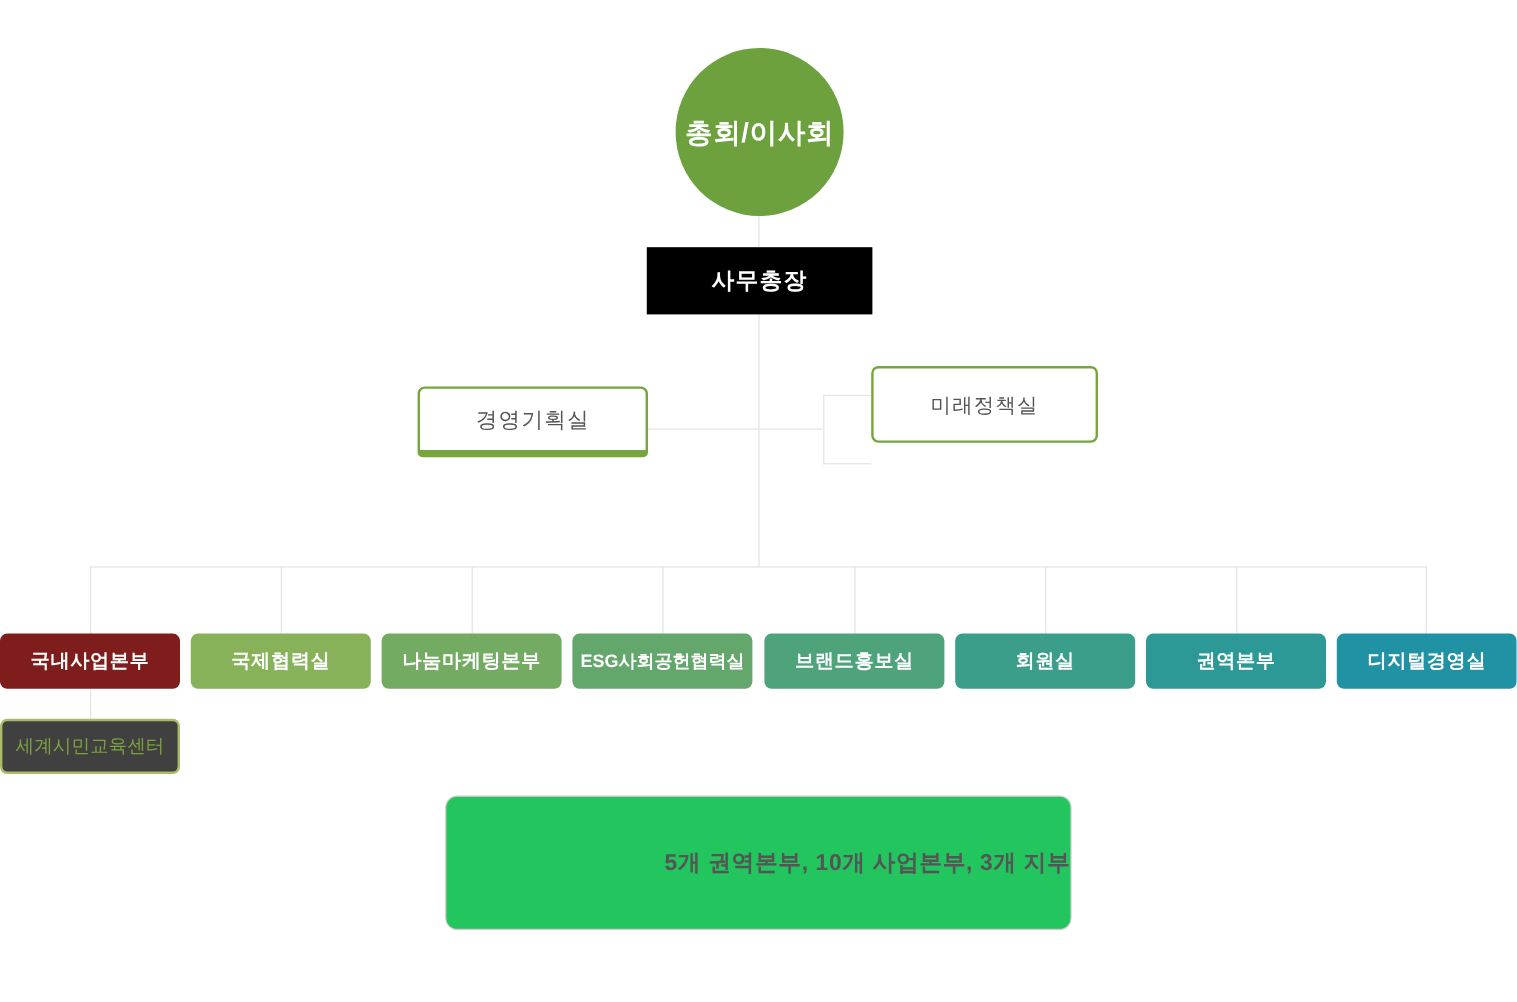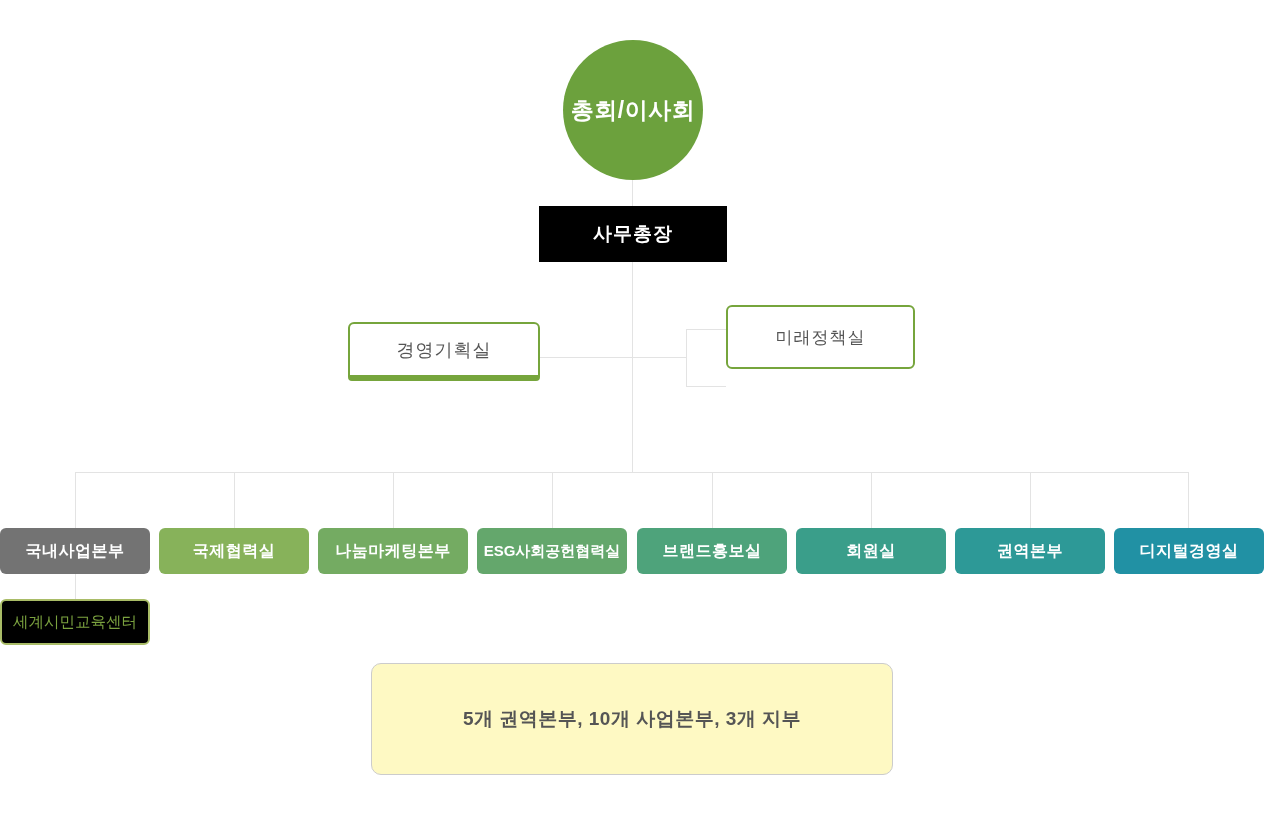--- a/index.html
+++ b/index.html
@@ -109,21 +109,21 @@
   </div>
 
   <div class="abs outline-box planning-box">
     <span>경영기획실</span>
   </div>
 
   <div class="abs outline-box advisory-1">
     <span>미래정책실</span>
   </div>
 
-  <div class="abs dept-box" style="left: 0px; background-color: #737373;">
+  <div class="abs dept-box" style="left: 0px; background-color: #7f1d1d;">
     <span>국내사업본부</span>
   </div>
   <div class="abs dept-box" style="left: 159px; background-color: rgb(135, 178, 90);">
     <span>국제협력실</span>
   </div>
   <div class="abs dept-box" style="left: 318px; background-color: rgb(116, 171, 98);">
     <span>나눔마케팅본부</span>
   </div>
   <div class="abs dept-box long" style="left: 477px; background-color: rgb(100, 167, 108);">
     <span>ESG사회공헌협력실</span>
@@ -134,21 +134,21 @@
   <div class="abs dept-box" style="left: 637px; background-color: rgb(78, 163, 123);">
     <span>브랜드홍보실</span>
   </div>
   <div class="abs dept-box" style="left: 955px; background-color: rgb(45, 153, 151);">
     <span>권역본부</span>
   </div>
   <div class="abs dept-box" style="left: 1114px; background-color: rgb(33, 145, 164);">
     <span>디지털경영실</span>
   </div>
 
-  <div class="abs edu-box" style="background-color: #000000;">
+  <div class="abs edu-box" style="background-color: #404040;">
     <span style="color: rgb(123, 162, 63);">세계시민교육센터</span>
   </div>
 
-  <div class="abs footer-box" style="background-color: #fef9c3;">
+  <div class="abs footer-box" style="background-color: #22c55e; justify-content: flex-end;">
     <span style="color: rgb(85, 85, 85);">5개 권역본부, 10개 사업본부, 3개 지부</span>
   </div>
 
 </div>
 
 </body></html>

